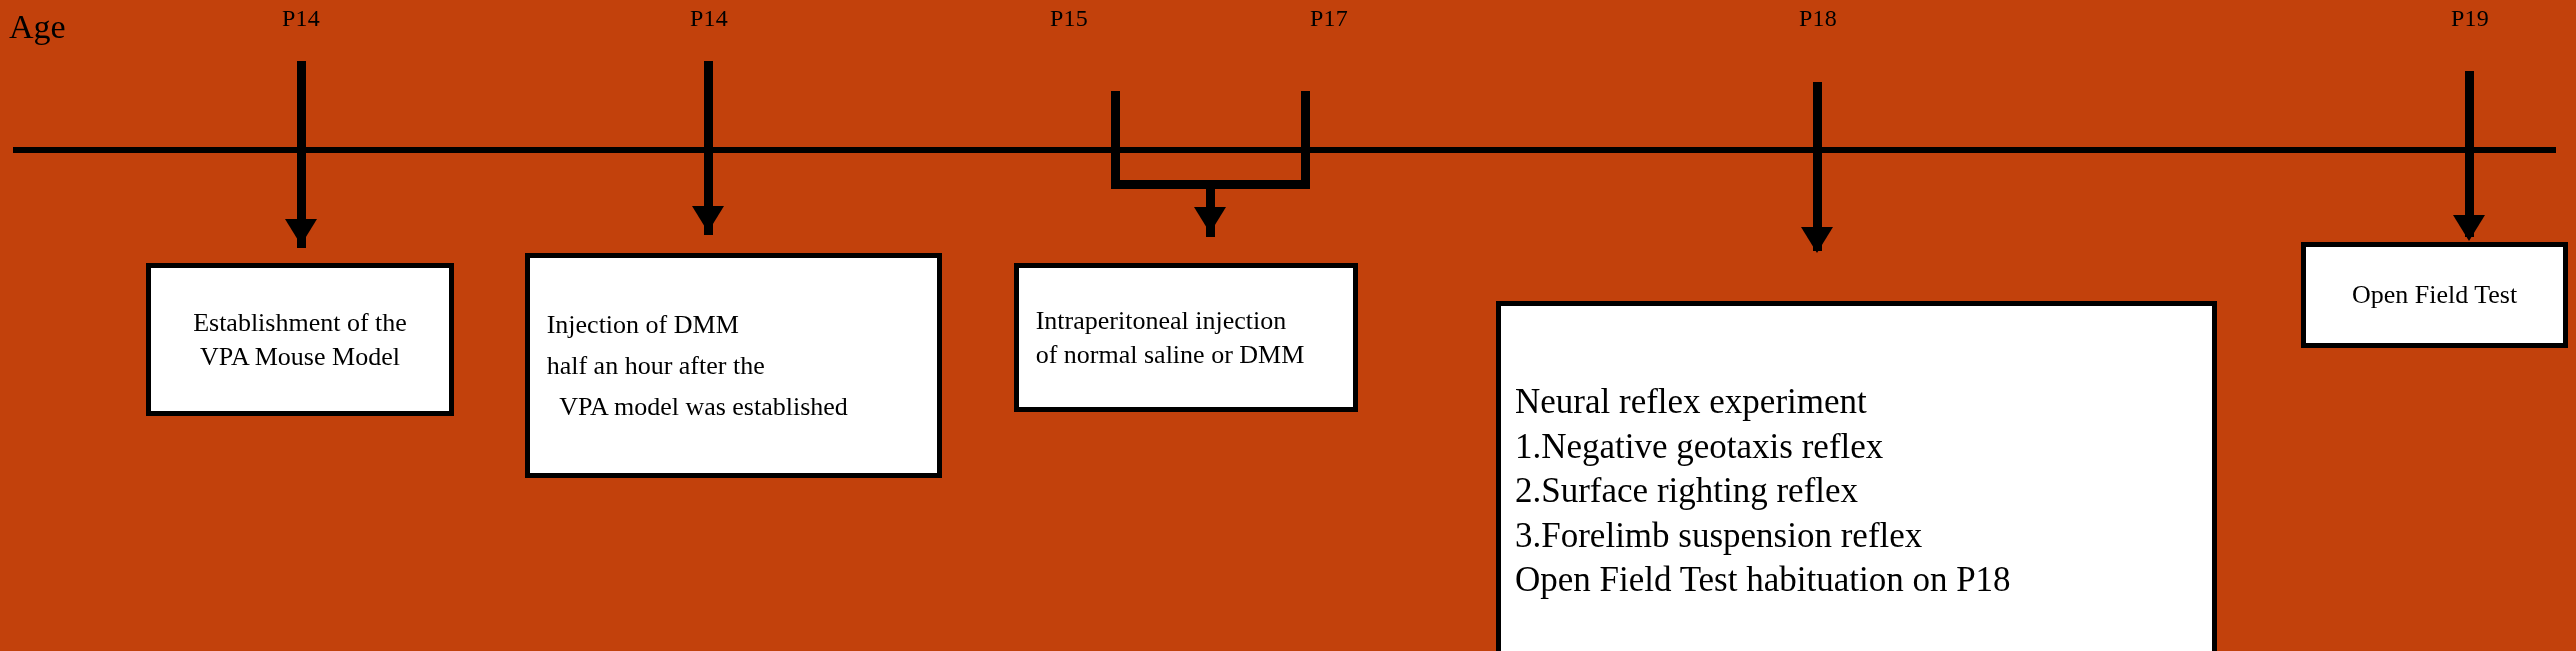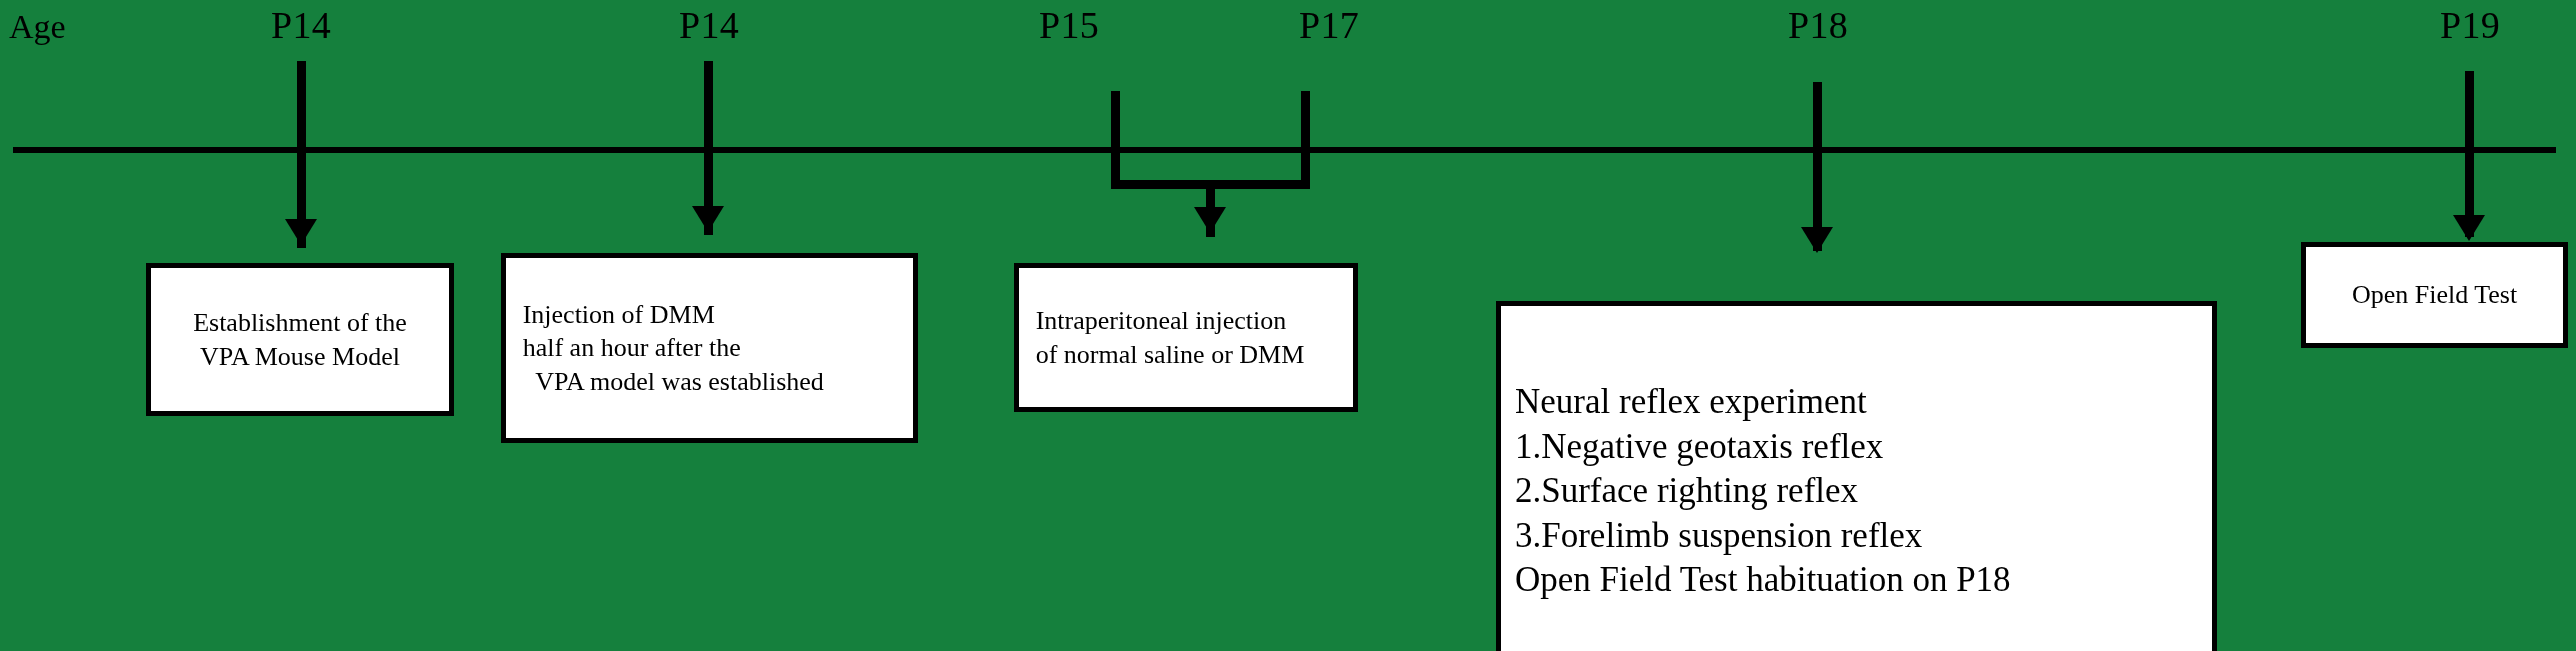--- a/index.html
+++ b/index.html
@@ -4,21 +4,21 @@
 <style>
   html, body {
     margin: 0;
     padding: 0;
     background: #ffffff;
   }
   #stage {
     position: relative;
     width: 2576px;
     height: 652px;
-    background: #15803d;
+    background: #c2410c;
     font-family: "Liberation Serif", "DejaVu Serif", serif;
     color: #000000;
     overflow: hidden;
   }
 
   
   .axis {
     position: absolute;
     background: #000000;
   }
@@ -33,21 +33,21 @@
     width: 0;
     height: 0;
     border-left: 16.7px solid transparent;
     border-right: 16.7px solid transparent;
     border-top: 26px solid #000000;
   }
 
   
   .age-label {
     position: absolute;
-    font-size: 38px;
+    font-size: 24px;
     line-height: 1;
     white-space: nowrap;
     letter-spacing: 0.3px;
   }
   .age-label.centered {
     transform: translateX(-50%);
   }
   .axis-caption {
     position: absolute;
     font-size: 34px;
@@ -126,21 +126,21 @@
 
   <div class="age-label centered" style="left:2470px; top:6.4px;">P19</div>
   <div class="stem" style="left:2465px; top:71px; width:9px; height:166px;"></div>
   <div class="arrowhead" style="left:2453px; top:215px;"></div>
 
   <div class="event-box box-small align-center pad-sm" style="left:146px; top:263px; width:308px; height:153px;">
     <div class="line">Establishment of the</div>
     <div class="line">VPA Mouse Model</div>
   </div>
 
-  <div class="event-box box-small align-left pad-md" style="left:501px; top:253px; width:417px; height:190px;">
+  <div class="event-box box-small align-left pad-md" style="left:525px; top:253px; width:417px; height:225px;gap:8px;">
     <div class="line">Injection of DMM</div>
     <div class="line">half an hour after the</div>
     <div class="line">  VPA model was established</div>
   </div>
 
   <div class="event-box box-small align-left pad-md" style="left:1014px; top:263px; width:344px; height:149px;">
     <div class="line">Intraperitoneal injection</div>
     <div class="line">of normal saline or DMM</div>
   </div>
 

